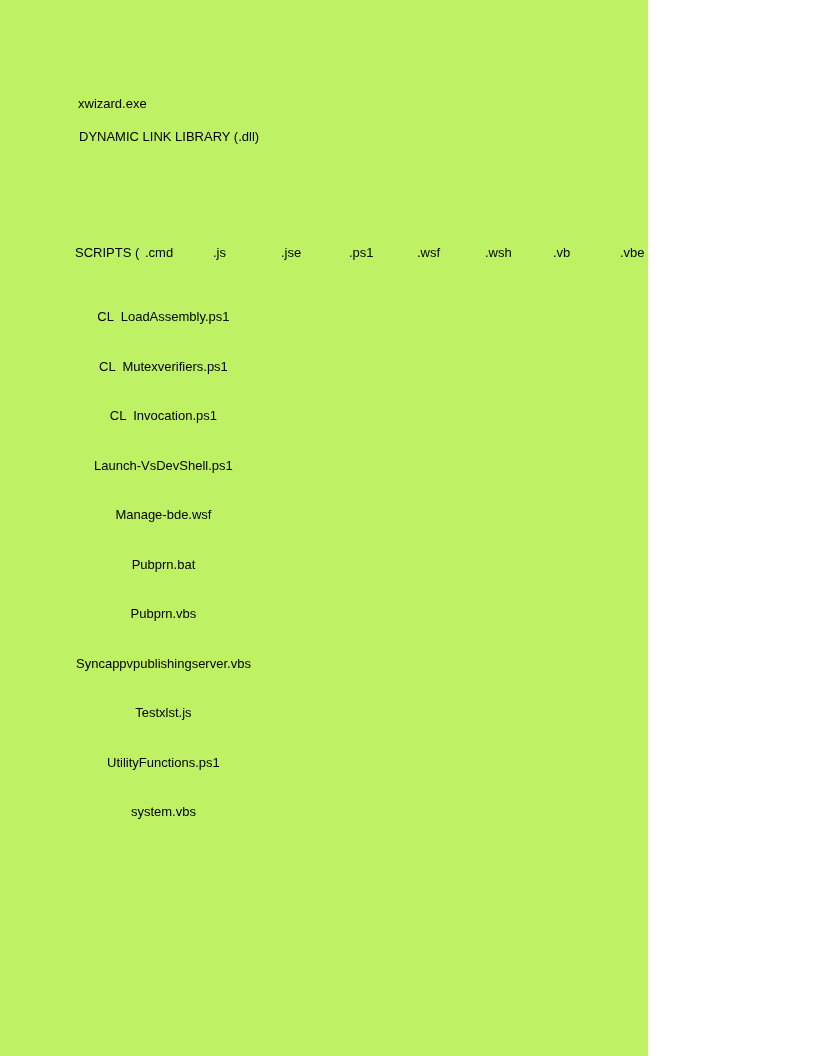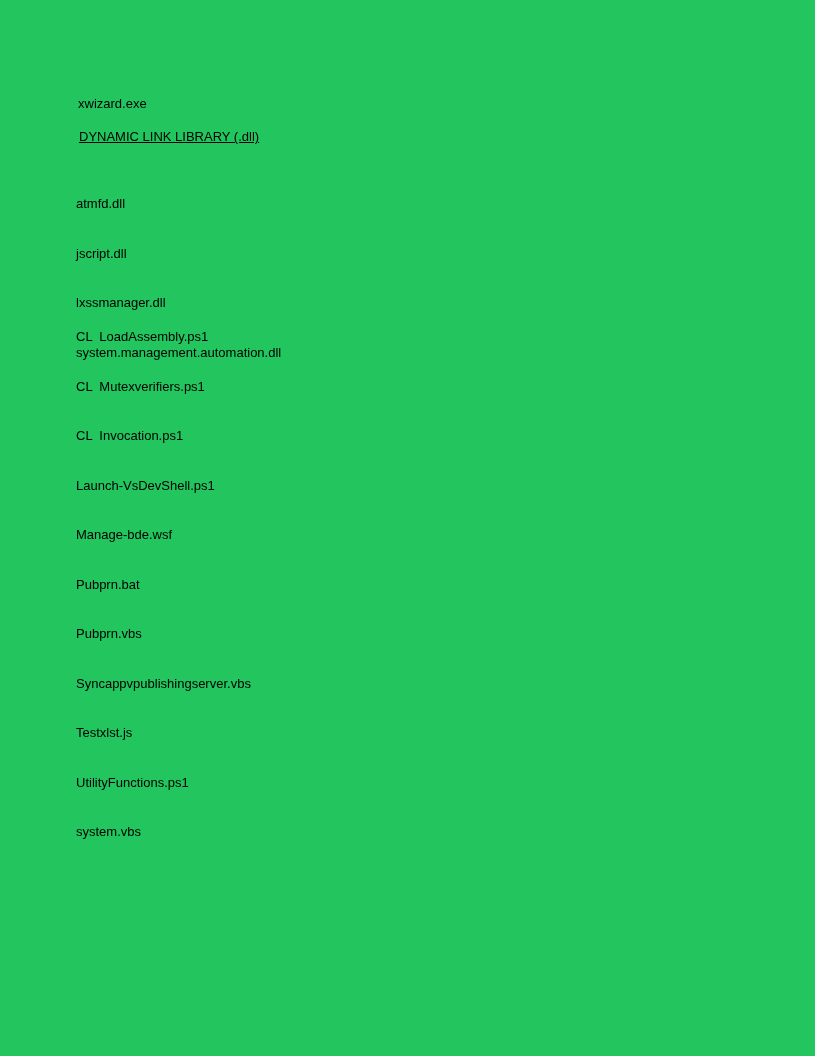--- a/index.html
+++ b/index.html
@@ -2,23 +2,23 @@
 <html><head>
 <meta charset="utf-8">
 <style>
   html, body {
     margin: 0;
     padding: 0;
     background: #ffffff;
   }
   .page {
     position: relative;
-    width: 815px;
+    width: 648px;
     height: 1056px;
-    background: #22c55e;
+    background: #bef264;
     overflow: hidden;
     font-family: "Liberation Sans", sans-serif;
     font-size: 13px;
     color: #000000;
   }
   .textline {
     position: absolute;
     white-space: pre;
     line-height: 16.5px;
   }
@@ -53,31 +53,36 @@
   .ext-6 { left: 553px; }
   .ext-7 { left: 620px; }
 </style>
 </head>
 <body>
 
 <div class="page">
 
   <div class="textline" style="left:78px; top:96px;">xwizard.exe</div>
 
-  <div class="textline" style="left:79px; top:129px;text-decoration:underline;">DYNAMIC LINK LIBRARY (.dll)</div>
+  <div class="textline" style="left:79px; top:129px;">DYNAMIC LINK LIBRARY (.dll)</div>
 
-  <div class="listblock" style="left:76px; top:163px;">
-    <div>atmfd.dll</div>
-    <div>jscript.dll</div>
-    <div>lxssmanager.dll</div>
-    <div>system.management.automation.dll</div>
+
+  <div class="scripts-header">
+    <span class="scripts-title-label">SCRIPTS (</span>
+    <span class="ext-0">.cmd</span>
+    <span class="ext-1">.js</span>
+    <span class="ext-2">.jse</span>
+    <span class="ext-3">.ps1</span>
+    <span class="ext-4">.wsf</span>
+    <span class="ext-5">.wsh</span>
+    <span class="ext-6">.vb</span>
+    <span class="ext-7">.vbe</span>
   </div>
 
-
-  <div class="listblock" style="left:76px; top:296px;">
+  <div class="listblock" style="left:76px; top:276px;text-align:center;">
     <div>CL  LoadAssembly.ps1</div>
     <div>CL  Mutexverifiers.ps1</div>
     <div>CL  Invocation.ps1</div>
     <div>Launch-VsDevShell.ps1</div>
     <div>Manage-bde.wsf</div>
     <div>Pubprn.bat</div>
     <div>Pubprn.vbs</div>
     <div>Syncappvpublishingserver.vbs</div>
     <div>Testxlst.js</div>
     <div>UtilityFunctions.ps1</div>

